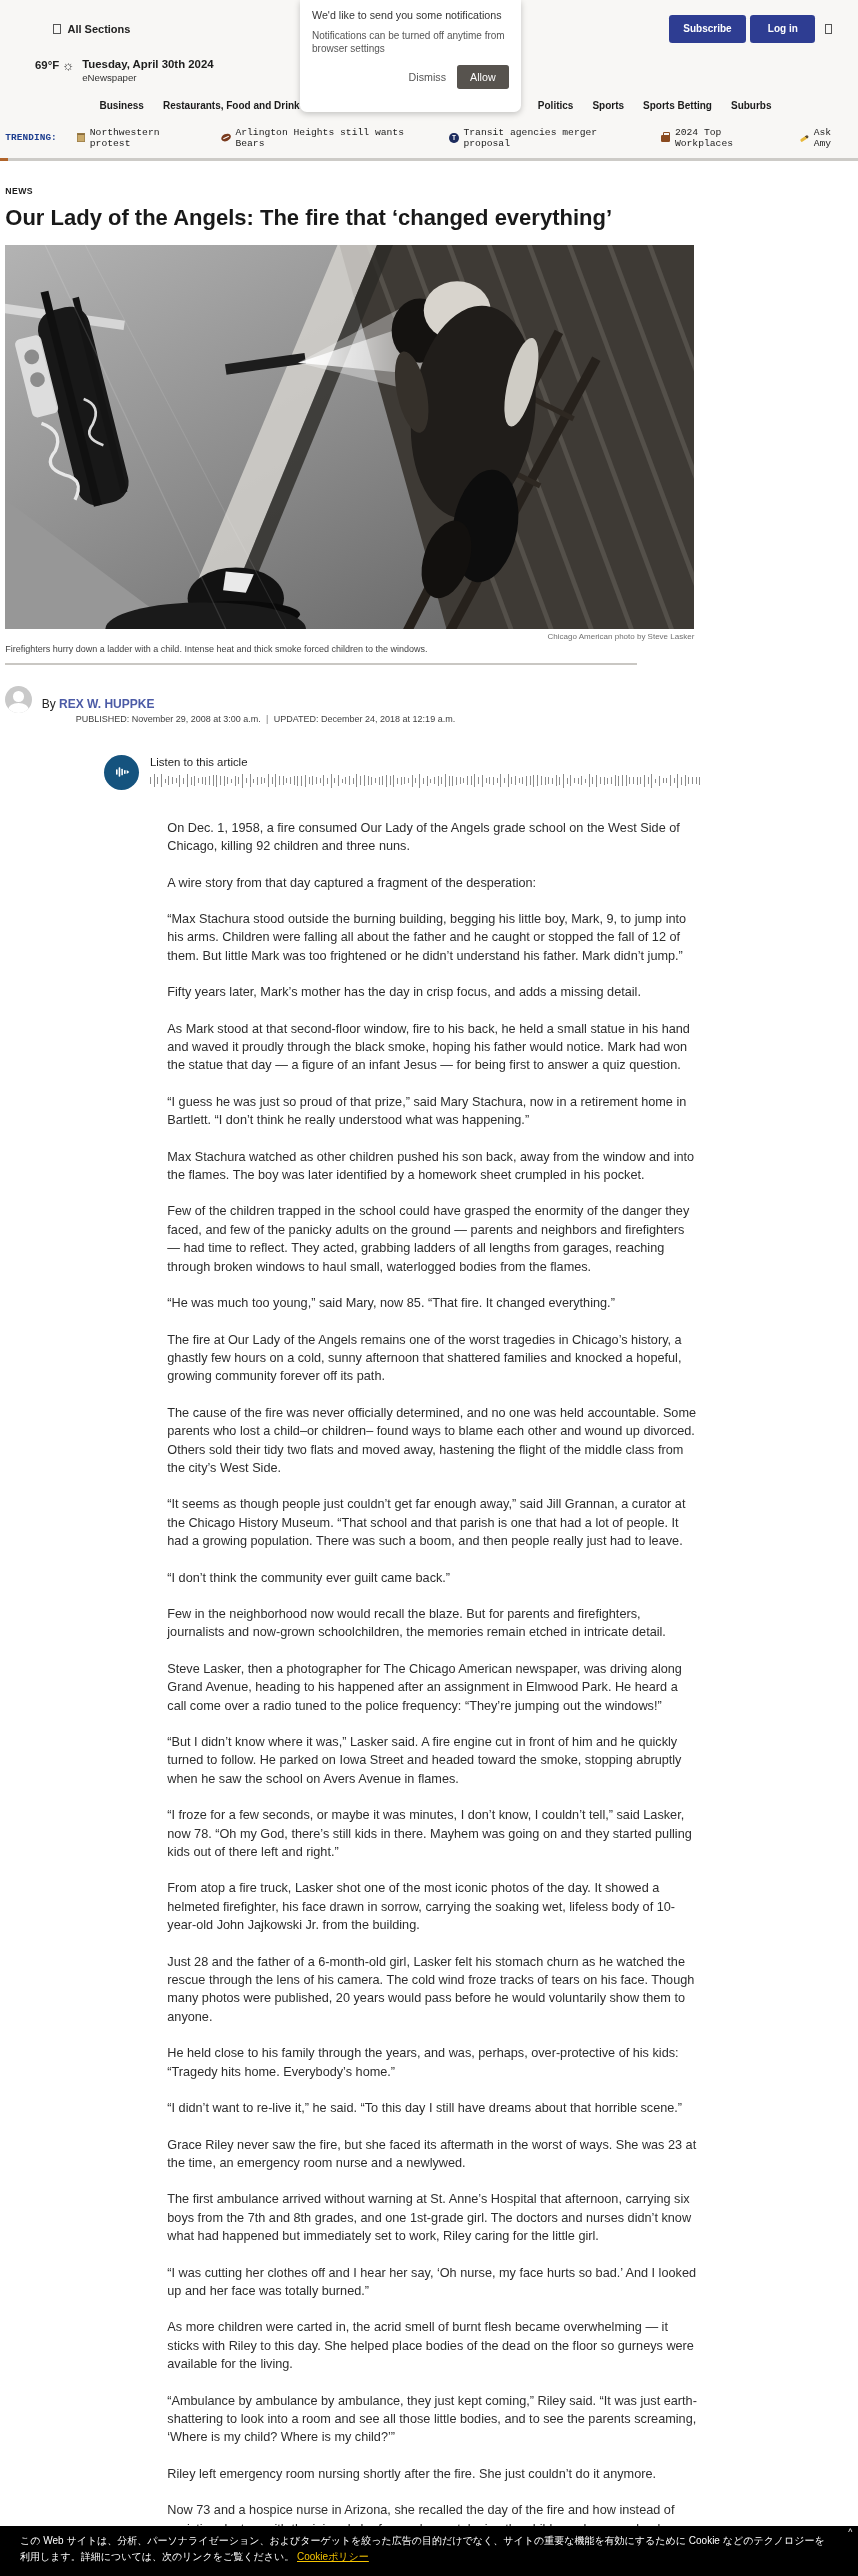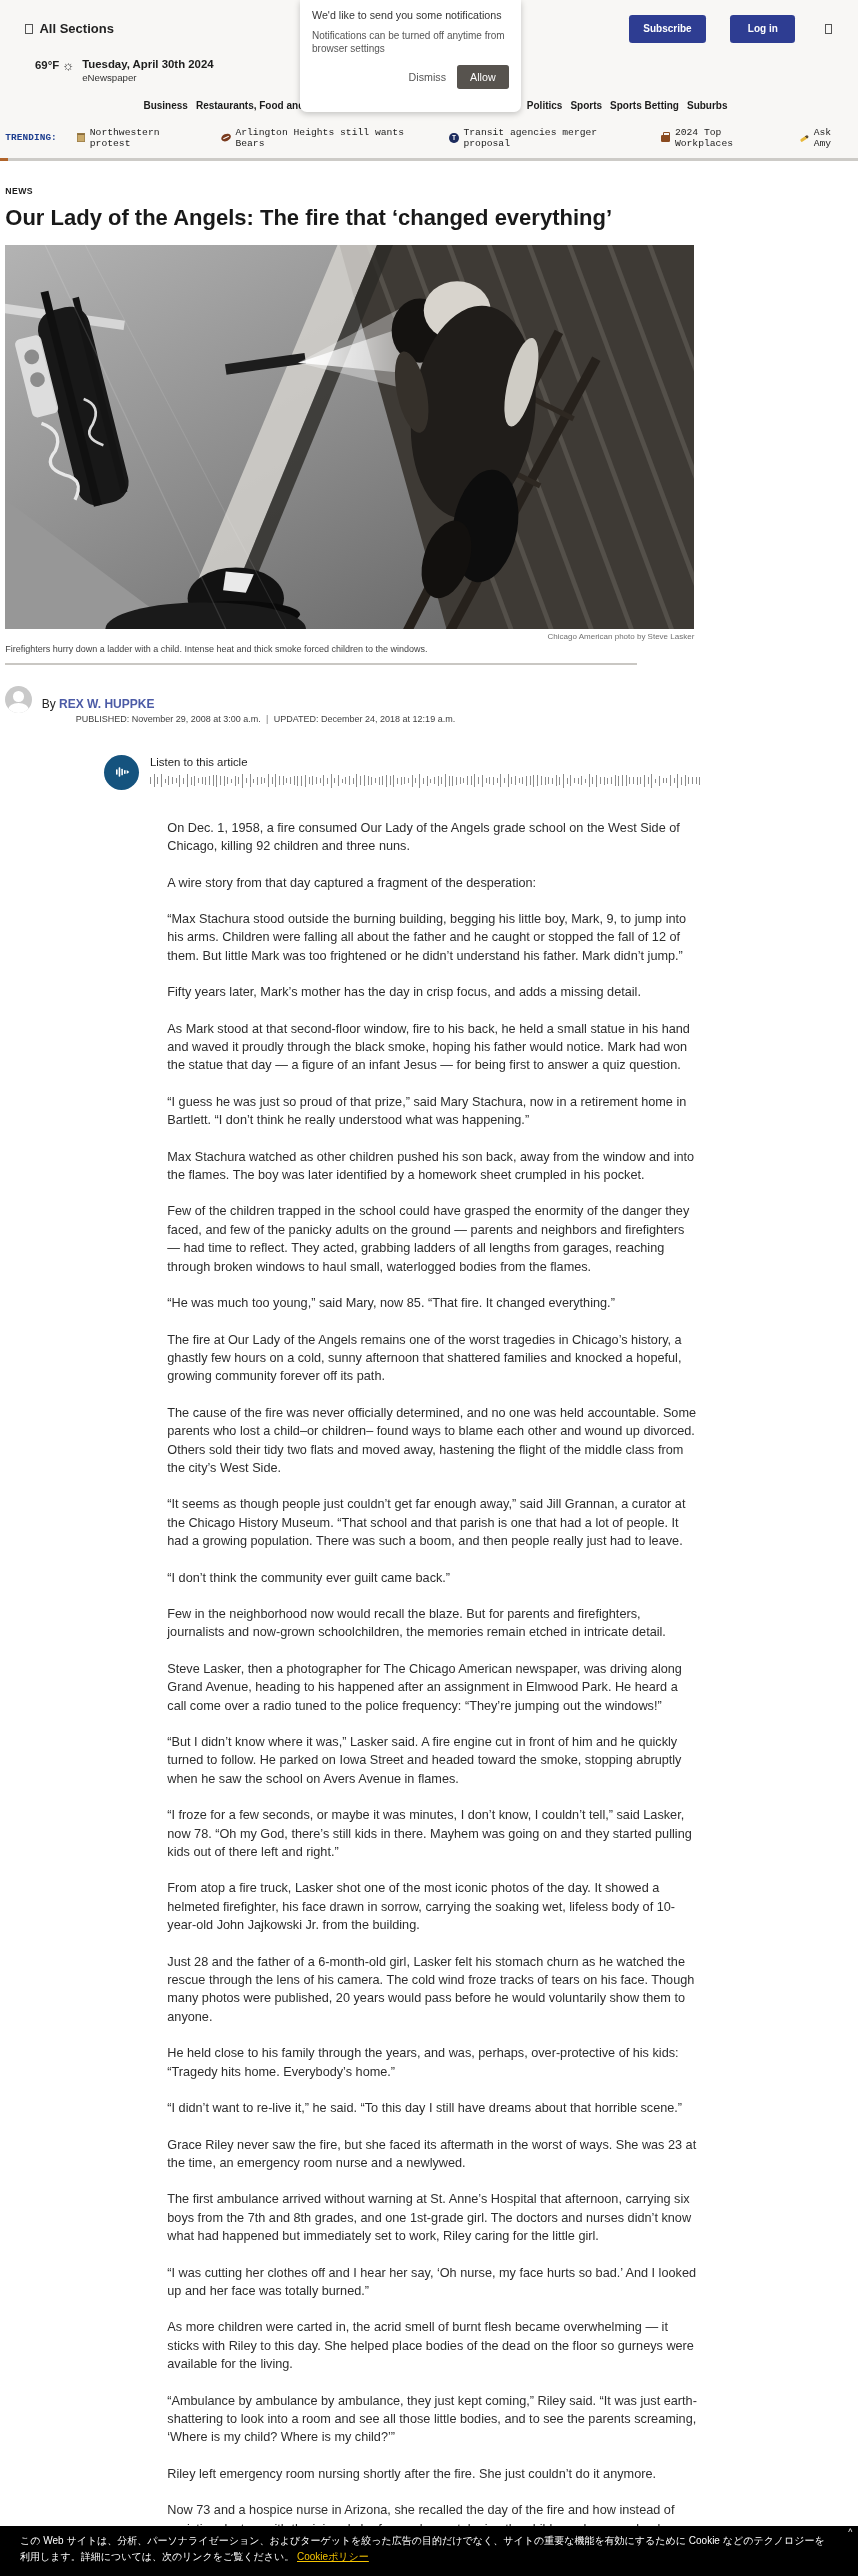--- a/index.html
+++ b/index.html
@@ -3,31 +3,31 @@
 <meta charset="utf-8">
 <style>
   * { margin:0; padding:0; box-sizing:border-box; }
   html,body { background:#ffffff; }
   body { font-family:"Liberation Sans", sans-serif; color:#2d2d2d; }
   .page { position:relative; width:859px; height:2576px; margin:0 auto; background:#ffffff; overflow:hidden; }
 
   
   .top-header { background:#f8f7f5; padding-top:9.4px; position:relative; }
   .hdr-row1 { display:flex; justify-content:space-between; align-items:center; padding:5.3px 27px 2.7px 25.4px; }
-  .all-sections { display:flex; align-items:center; gap:6.7px; font-size:13px; font-weight:bold; color:#222; cursor:pointer; }
+  .all-sections { display:flex; align-items:center; gap:6.7px; font-size:11px; font-weight:bold; color:#222; cursor:pointer;margin-left:28px; }
   .tofu { display:inline-block; width:7.4px; height:10px; border:0.9px solid #555; }
-  .hdr-actions { display:flex; align-items:center; gap:24px; }
+  .hdr-actions { display:flex; align-items:center; gap:4px; }
   .btn-primary { background:#2e3d92; color:#fff; font-size:10px; font-weight:bold; border:none; border-radius:3.3px; padding:8.7px 14.7px; min-width:65px; cursor:pointer; }
   .hdr-row2 { display:flex; align-items:flex-start; gap:8px; padding:12px 27px 6.7px 35px; }
   .weather { display:flex; align-items:center; gap:2.7px; font-size:11.4px; font-weight:bold; color:#222; }
   .sun-icon { font-size:13.4px; font-weight:normal; color:#333; }
   .date-block { display:flex; flex-direction:column; gap:2.7px; }
   .date-line { font-size:11.4px; font-weight:bold; color:#1d1d1d; }
   .enews { font-size:9.7px; color:#333; cursor:pointer; }
-  .nav-row { display:flex; justify-content:center; align-items:center; gap:8px; padding:9.4px 6.7px 8px 6.7px;margin-left:12px; }
+  .nav-row { display:flex; justify-content:center; align-items:center; gap:19px; padding:9.4px 6.7px 8px 6.7px;margin-left:12px; }
   .nav-item { font-size:10px; font-weight:bold; color:#1b1b1b; white-space:nowrap; cursor:pointer; }
   .trending-row { display:flex; align-items:center; gap:20px; padding:8px 6.7px 9.4px 5.3px;font-family:Liberation Mono, monospace; }
   .trending-label { font-size:9.4px; font-weight:800; color:#1c3d8f; letter-spacing:0.1px; }
   .t-item { display:flex; align-items:center; gap:4.7px; font-size:9.7px; color:#222; cursor:pointer; }
   .hdr-divider { height:2.7px; background:#cdcbc7; position:relative; }
   .hdr-divider .nub { position:absolute; left:0; top:0; width:8px; height:2.7px; background:#b0642a; }
 
   
   .ico { display:inline-block; }
   .ico-building { width:8.7px; height:9.4px; background:

